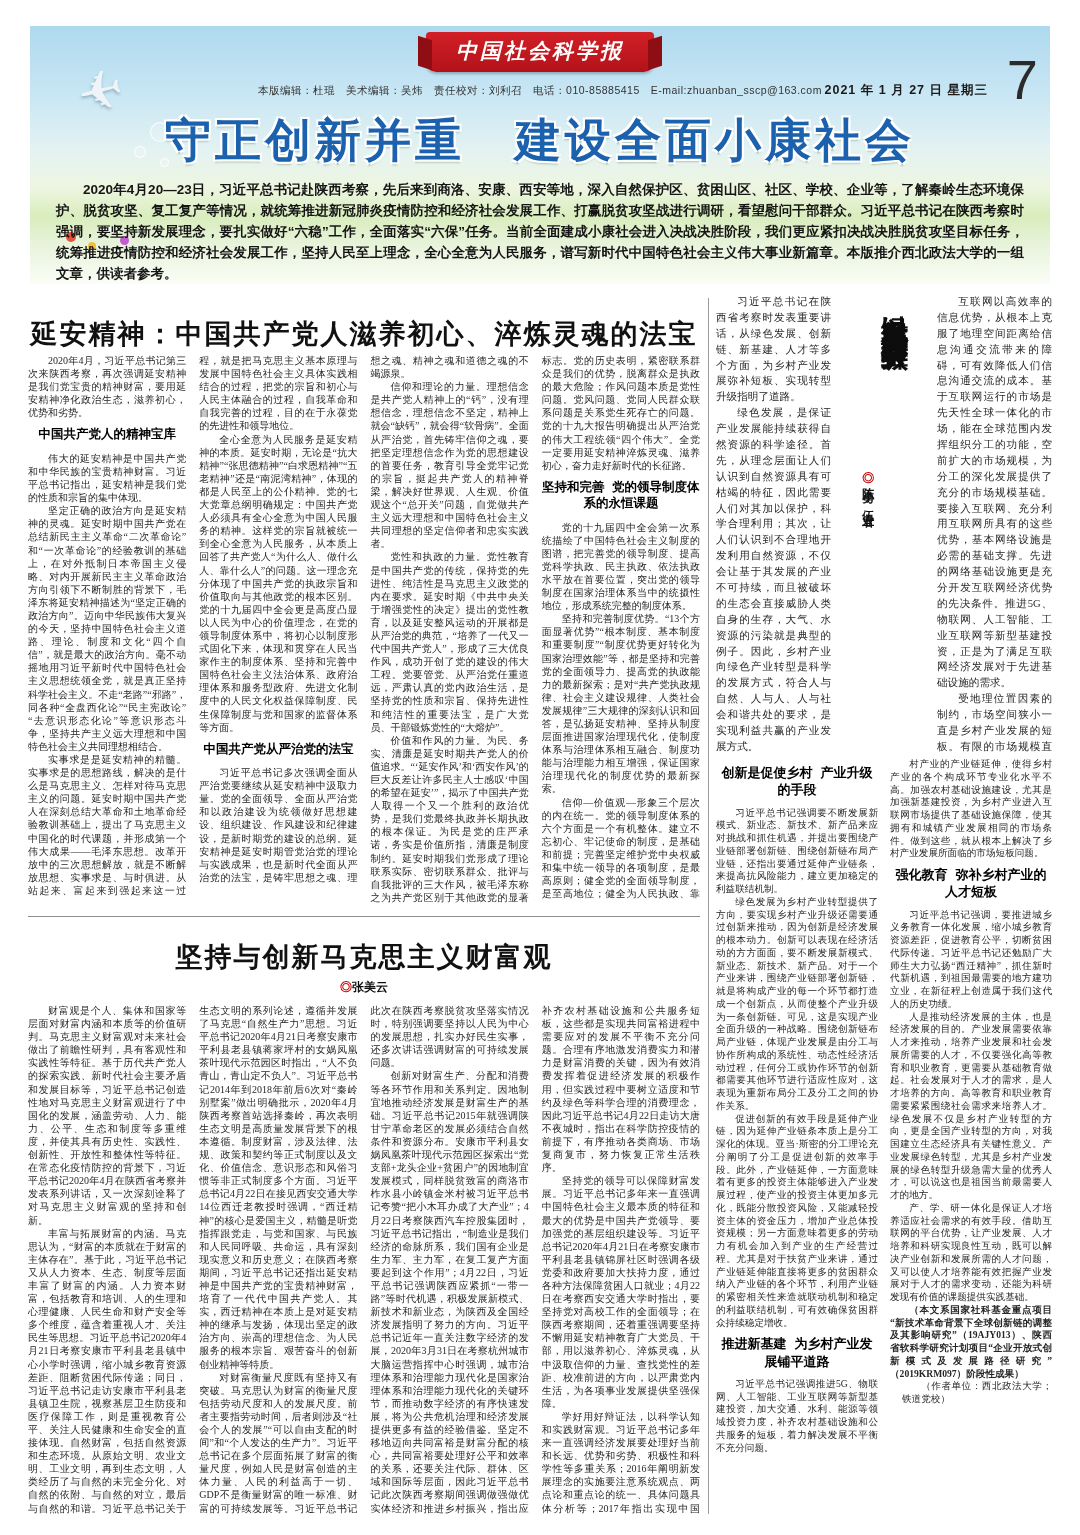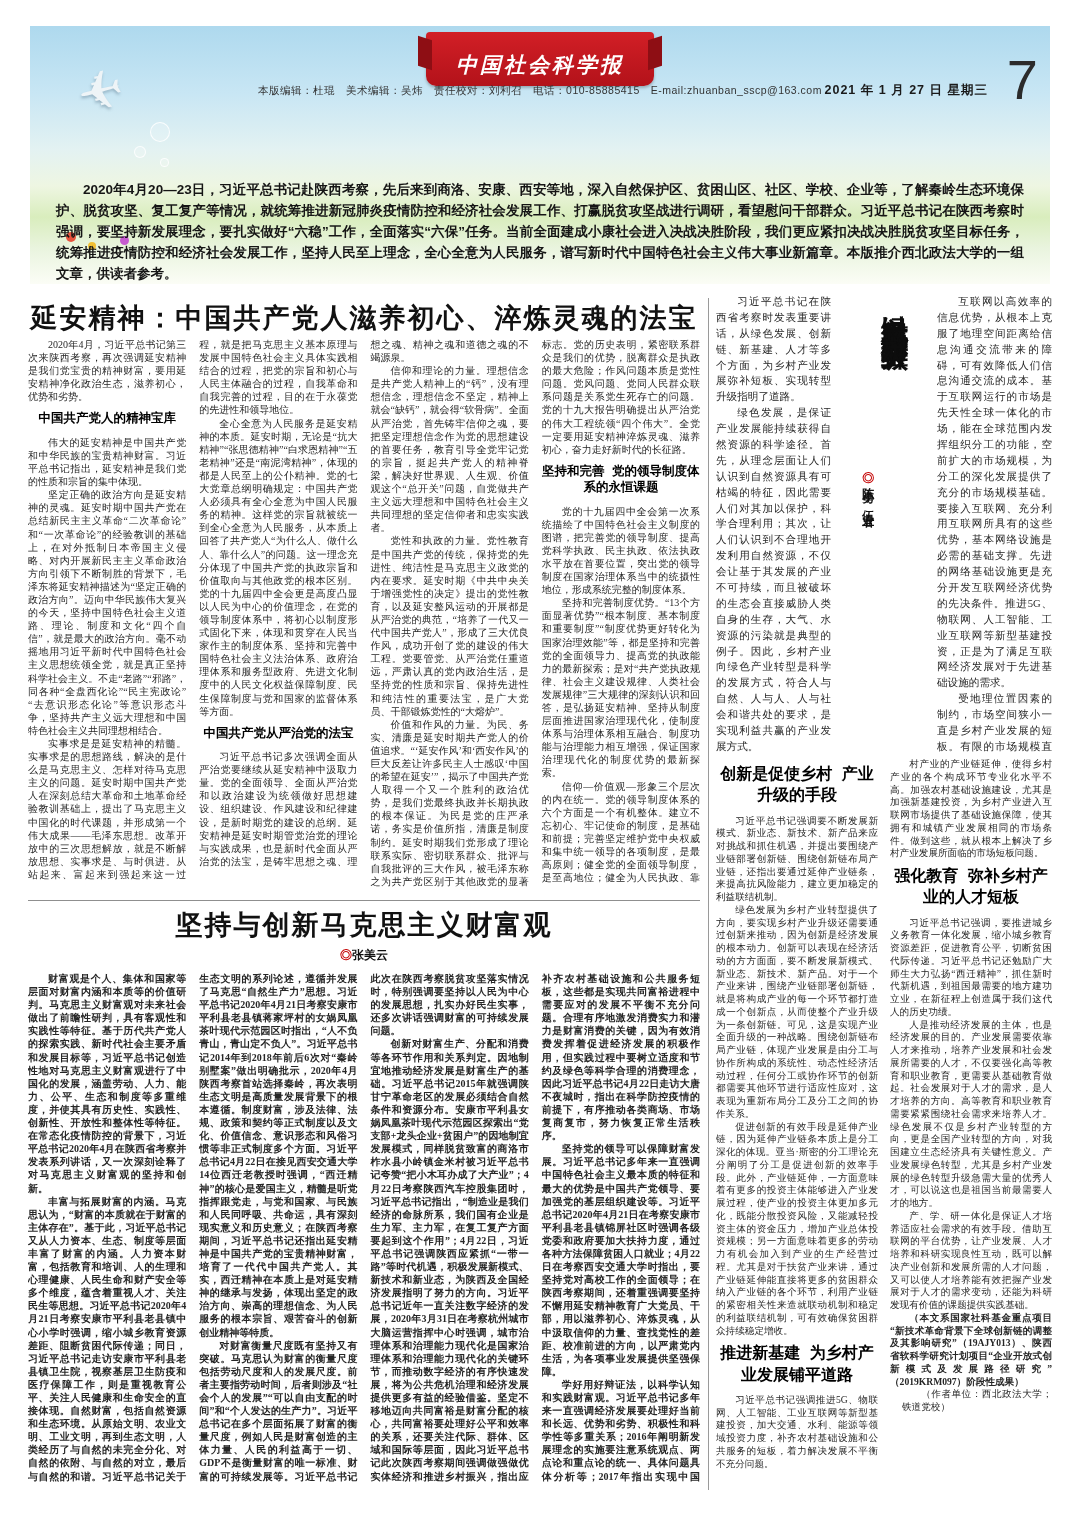--- a/index.html
+++ b/index.html
@@ -8,21 +8,21 @@
     background:#ffffff;font-family:"Liberation Sans",sans-serif;color:#222;
   }
   
   .header-art{
     position:relative;margin:26px 30px 0;height:258px;overflow:hidden;
     background:linear-gradient(to bottom,#aed9ee 0%,#c8e6f4 26%,#e3f2f2 48%,#eef6e2 62%,#d9edbd 74%,#e9f4de 86%,#fbfdf6 100%);
   }
   .ribbon{
     position:absolute;left:50%;top:6px;transform:translateX(-50%);
     background:linear-gradient(to bottom,#d21f26,#b3121a);color:#fff;
-    padding:19px 30px 7px;font-size:21px;font-weight:bold;font-style:italic;
+    padding:5px 30px 7px;font-size:21px;font-weight:bold;font-style:italic;
     letter-spacing:3px;border-radius:4px 4px 10px 10px;
     box-shadow:0 2px 3px rgba(0,0,0,.25);
   }
   .ribbon:before,.ribbon:after{content:"";position:absolute;top:6px;width:14px;height:30px;background:#8e0e14;z-index:-1;}
   .ribbon:before{left:-8px;transform:skewY(18deg);}
   .ribbon:after{right:-8px;transform:skewY(-18deg);}
   .meta-line{position:absolute;left:0;right:0;top:58px;text-align:center;font-size:10.5px;color:#333;letter-spacing:.5px;}
   .dateline{position:absolute;right:62px;top:56px;font-size:12.5px;color:#1a1a1a;font-weight:bold;letter-spacing:1px;}
   .page-number{position:absolute;right:12px;top:26px;font-size:56px;font-weight:400;color:#2b2b2b;line-height:1;}
   .plane{position:absolute;left:48px;top:34px;font-size:54px;color:#eef4f7;
@@ -46,66 +46,67 @@
     position:absolute;left:26px;right:26px;top:154px;
     font-size:13.5px;font-weight:700;line-height:1.55;color:#151515;
     text-align:justify;
   }
   .intro p{margin:0;text-indent:2em;}
   
   .content-row{display:flex;margin:10px 28px 0;align-items:stretch;}
   .left-col{width:672px;flex:none;}
   .v-rule{width:1px;background:#9a9a9a;margin:4px 7px 10px 8px;flex:none;}
   .right-col{flex:1;min-width:0;}
-  .article-title{margin:6px 0 2px;text-align:center;font-size:27px;font-weight:900;letter-spacing:2px;color:#111;}
+  .article-title{margin:22px 0 2px;text-align:center;font-size:27px;font-weight:900;letter-spacing:2px;color:#111;}
   .byline{text-align:center;font-size:12px;margin:4px 0 8px;color:#111;font-weight:bold;}
   .byline .mark{color:#c40000;}
   .article-body{
     column-count:4;column-gap:13px;text-align:justify;
     font-family:"Liberation Serif",serif;font-size:10px;line-height:1.31;color:#262626;
     overflow:hidden;
   }
   .body-a1{height:552px;}
-  .body-a2{height:520px;font-weight:bold;}
+  .body-a2{height:520px;}
   .blk{margin:0;}
   .blk-p{text-indent:2em;}
   .blk-h{font-family:Liberation Mono, monospace;text-align:center;font-weight:bold;font-size:12.5px;margin:8px 0;color:#000;break-inside:avoid;}
   .blk-note{text-indent:2em;font-weight:bold;}
   .blk-author{text-indent:2em;font-weight:normal;margin-left:12px;}
   .article-sep{border:none;border-top:1px solid #8f8f8f;margin:10px 0 6px;}
   
   .green-top{display:flex;height:458px;overflow:hidden;}
   .green-top .gcol{flex:1;min-width:0;font-family:"Liberation Serif",serif;font-size:10.6px;line-height:1.5;text-align:justify;color:#262626;}
   .green-mid{flex:none;width:106px;display:flex;justify-content:center;align-items:flex-start;}
   .v-byline{writing-mode:vertical-rl;text-orientation:upright;font-size:12px;font-weight:bold;margin-top:168px;margin-right:4px;letter-spacing:3px;color:#111;}
   .v-byline .mark{color:#c40000;}
   .v-headline{writing-mode:vertical-rl;text-orientation:upright;font-size:27px;font-weight:900;line-height:1.05;letter-spacing:2px;color:#0d0d0d;}
   .green-bottom{display:flex;gap:12px;margin-top:6px;height:742px;overflow:hidden;}
   .green-bottom .gcol{flex:1;min-width:0;font-family:"Liberation Serif",serif;font-size:9.6px;line-height:1.33;text-align:justify;color:#262626;}
-  .green-bottom .blk-h{font-size:16px;margin:7px 4px;}
+  .green-bottom .blk-h{font-size:13px;margin:7px 4px;}
 </style>
 </head>
 <body>
 
 <div class="page">
 
   <div class="header-art">
     <span class="plane">✈</span>
     <span class="bubble b1"></span>
     <span class="bubble b2"></span>
     <span class="bubble b3"></span>
     <div class="ribbon">
       <span>中国社会科学报</span>
     </div>
     <div class="meta-line">本版编辑：杜琨　美术编辑：吴炜　责任校对：刘利召　电话：010-85885415　E-mail:zhuanban_sscp@163.com</div>
     <div class="dateline">
       <span>2021 年 1 月 27 日</span>
       <span>星期三</span>
     </div>
     <div class="page-number">7</div>
+    <div class="main-headline">守正创新并重　建设全面小康社会</div>
     <span class="flower f1"></span>
     <span class="flower f2"></span>
     <span class="flower f3"></span>
     <span class="flower f4"></span>
     <div class="intro">
       <p>2020年4月20—23日，习近平总书记赴陕西考察，先后来到商洛、安康、西安等地，深入自然保护区、贫困山区、社区、学校、企业等，了解秦岭生态环境保护、脱贫攻坚、复工复产等情况，就统筹推进新冠肺炎疫情防控和经济社会发展工作、打赢脱贫攻坚战进行调研，看望慰问干部群众。习近平总书记在陕西考察时强调，要坚持新发展理念，要扎实做好“六稳”工作，全面落实“六保”任务。当前全面建成小康社会进入决战决胜阶段，我们更应紧扣决战决胜脱贫攻坚目标任务，统筹推进疫情防控和经济社会发展工作，坚持人民至上理念，全心全意为人民服务，谱写新时代中国特色社会主义伟大事业新篇章。本版推介西北政法大学的一组文章，供读者参考。</p>
     </div>
   </div>
 
   <div class="content-row">

